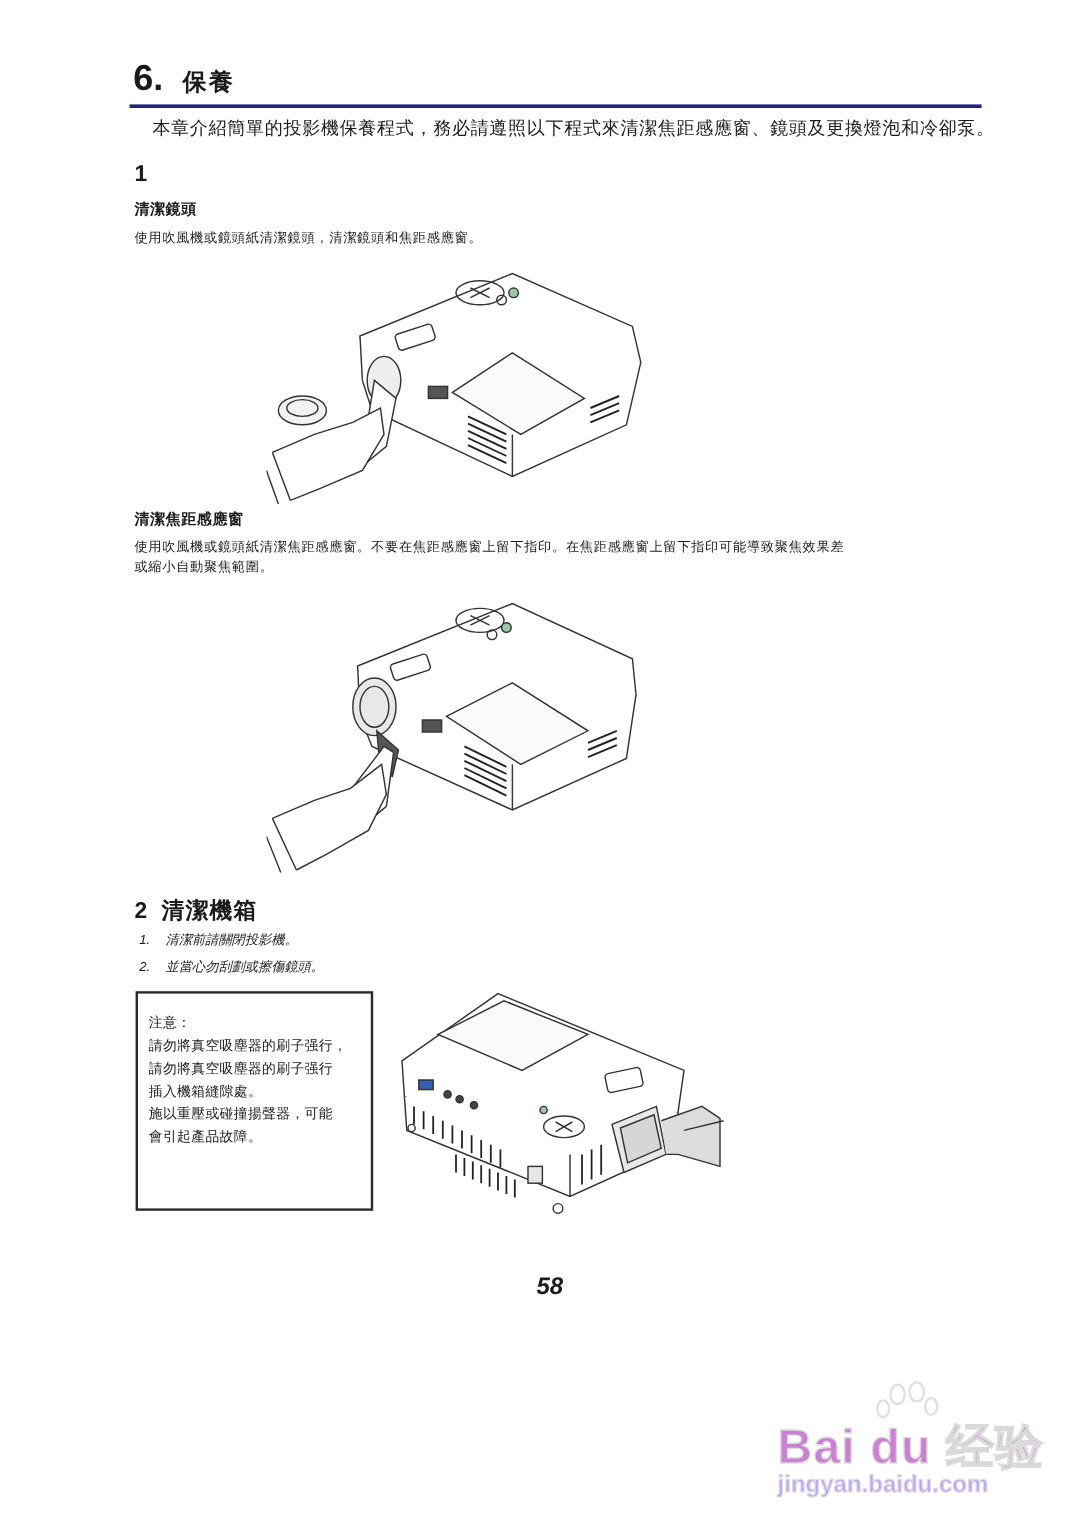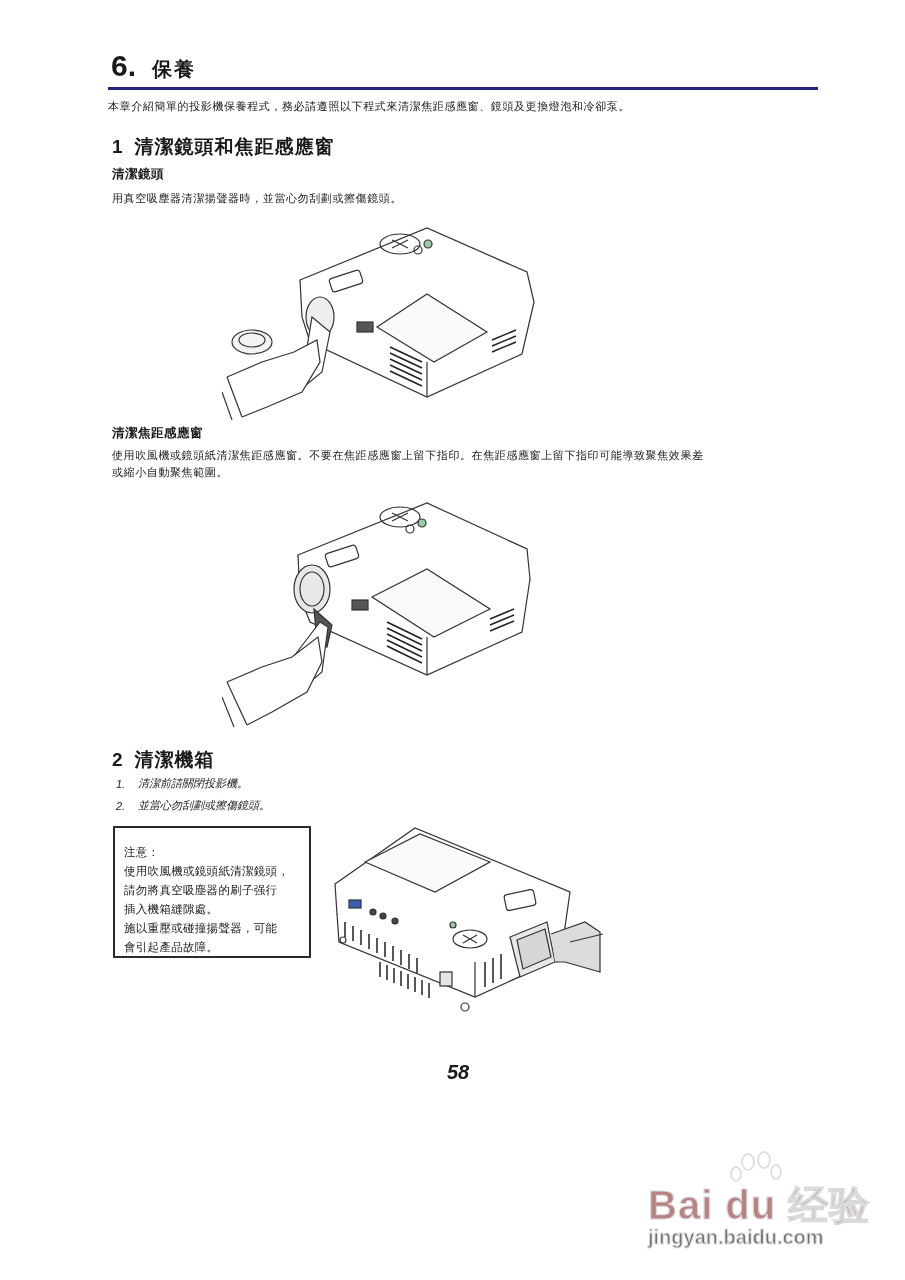--- a/index.html
+++ b/index.html
@@ -5,64 +5,63 @@
   html, body { margin: 0; padding: 0; background: #ffffff; }
   body { width: 905px; height: 1280px; position: relative; overflow: hidden;
          font-family: "DejaVu Serif", "Liberation Serif", serif; color: #1a1a1a; }
   .abs { position: absolute; }
 
   .chapter-title { left: 111px; top: 48px; font-size: 30px; line-height: 36px; display: flex; align-items: baseline; }
   .chapter-num { font-family: "Liberation Sans", sans-serif; font-weight: bold; font-size: 30px; margin-right: 16px; }
   .chapter-name { font-family: Liberation Sans, sans-serif; font-size: 20px; font-weight: bold; letter-spacing: 2px; }
   .title-rule { left: 108px; top: 87px; width: 710px; height: 3px; background: #23247a; }
 
-  .intro { left: 108px; top: 99px; font-size: 11px; line-height: 16px; letter-spacing: 0.6px; }
+  .intro { left: 127px; top: 99px; font-size: 15px; line-height: 16px; letter-spacing: 0.6px; }
 
   .section-h { font-size: 20px; line-height: 26px; display: flex; align-items: baseline; }
   .section-num { font-family: "Liberation Sans", sans-serif; font-weight: bold; font-size: 19px; margin-right: 12px; }
   .section-name { font-family: "DejaVu Serif", serif; font-size: 19px; font-weight: bold; letter-spacing: 1px; }
 
   .sub-h { font-size: 12.5px; font-weight: bold; line-height: 18px; letter-spacing: 0.5px; }
   .para { font-size: 11px; line-height: 17px; letter-spacing: 0.6px; width: 710px; }
 
   .steps { font-size: 11px; line-height: 22px; font-style: italic; }
   .step { display: flex; }
   .step-num { font-family: "Liberation Sans", sans-serif; font-style: italic; width: 22px; }
 
-  .note-box { left: 113px; top: 826px; width: 198px; height: 132px; border: 2px solid #2a2a2a;
+  .note-box { left: 113px; top: 826px; width: 198px; height: 183px; border: 2px solid #2a2a2a;
               box-sizing: border-box; padding: 15px 8px 8px 9px; font-size: 11.5px; line-height: 19px; letter-spacing: 0.3px; }
 
   .page-num { left: 447px; top: 1061px; font-family: "Liberation Sans", sans-serif; font-weight: bold; font-style: italic; font-size: 20px; }
 
   .watermark { left: 648px; top: 1150px; width: 250px; height: 100px; opacity: 0.55; }
   .wm-main { position: absolute; left: 0; top: 28px; font-family: "Liberation Sans", sans-serif; font-weight: bold; font-size: 40px;
-             color: #7f1d1d; -webkit-text-stroke: 1.2px #bdbdbd; letter-spacing: 1px; }
+             color: #a21caf; -webkit-text-stroke: 1.2px #bdbdbd; letter-spacing: 1px; }
   .wm-sub { position: absolute; left: 0; top: 76px; font-family: "Liberation Sans", sans-serif; font-size: 20px; font-weight: bold;
-            color: #000000; -webkit-text-stroke: 1px #c4c4c4; }
+            color: #8b5cf6; -webkit-text-stroke: 1px #c4c4c4; }
 
   svg { display: block; }
 </style>
 </head>
 <body>
 
 <div class="abs chapter-title">
   <span class="chapter-num">6.</span>
   <span class="chapter-name">保養</span>
 </div>
 <div class="abs title-rule"></div>
 
 <div class="abs intro">本章介紹簡單的投影機保養程式，務必請遵照以下程式來清潔焦距感應窗、鏡頭及更換燈泡和冷卻泵。</div>
 
 <div class="abs section-h" style="left:112px; top:133px;">
   <span class="section-num">1</span>
-  <span class="section-name">清潔鏡頭和焦距感應窗</span>
 </div>
 
 <div class="abs sub-h" style="left:112px; top:165px;text-align:center;">清潔鏡頭</div>
-<div class="abs para" style="left:112px; top:190px;">用真空吸塵器清潔揚聲器時，並當心勿刮劃或擦傷鏡頭。</div>
+<div class="abs para" style="left:112px; top:190px;">使用吹風機或鏡頭紙清潔鏡頭，清潔鏡頭和焦距感應窗。</div>
 
 <div class="abs" style="left:222px; top:222px; width:318px; height:198px;">
   <svg width="318" height="198" viewBox="0 0 318 198" fill="none" stroke="#333" stroke-width="1.2">
 
     <path d="M78 58 L205 6 L305 50 L312 80 L205 140 L85 82 Z" fill="#fff"></path>
     <path d="M78 58 L80 95 L88 120 L205 175 L300 132 L312 80" fill="#fff"></path>
     <path d="M205 140 L205 175"></path>
 
     <path d="M155 105 L205 72 L265 110 L212 140 Z" fill="#fafafa"></path>
 
@@ -130,21 +129,21 @@
     <span>清潔前請關閉投影機。</span>
   </div>
   <div class="step">
     <span class="step-num">2.</span>
     <span>並當心勿刮劃或擦傷鏡頭。</span>
   </div>
 </div>
 
 <div class="abs note-box">
   <div>注意：</div>
-  <div>使用吹風機或鏡頭紙清潔鏡頭，</div>
+  <div>請勿將真空吸塵器的刷子强行，</div>
   <div>請勿將真空吸塵器的刷子强行</div>
   <div>插入機箱縫隙處。</div>
   <div>施以重壓或碰撞揚聲器，可能</div>
   <div>會引起產品故障。</div>
 </div>
 
 <div class="abs" style="left:325px; top:822px; width:280px; height:195px;">
   <svg width="280" height="195" viewBox="0 0 280 195" fill="none" stroke="#333" stroke-width="1.2">
     <path d="M10 62 L90 6 L245 70 L240 105 L150 140 L12 92 Z" fill="#fff"></path>
     <path d="M12 92 L14 120 L150 175 L238 135 L240 105" fill="#fff"></path>

